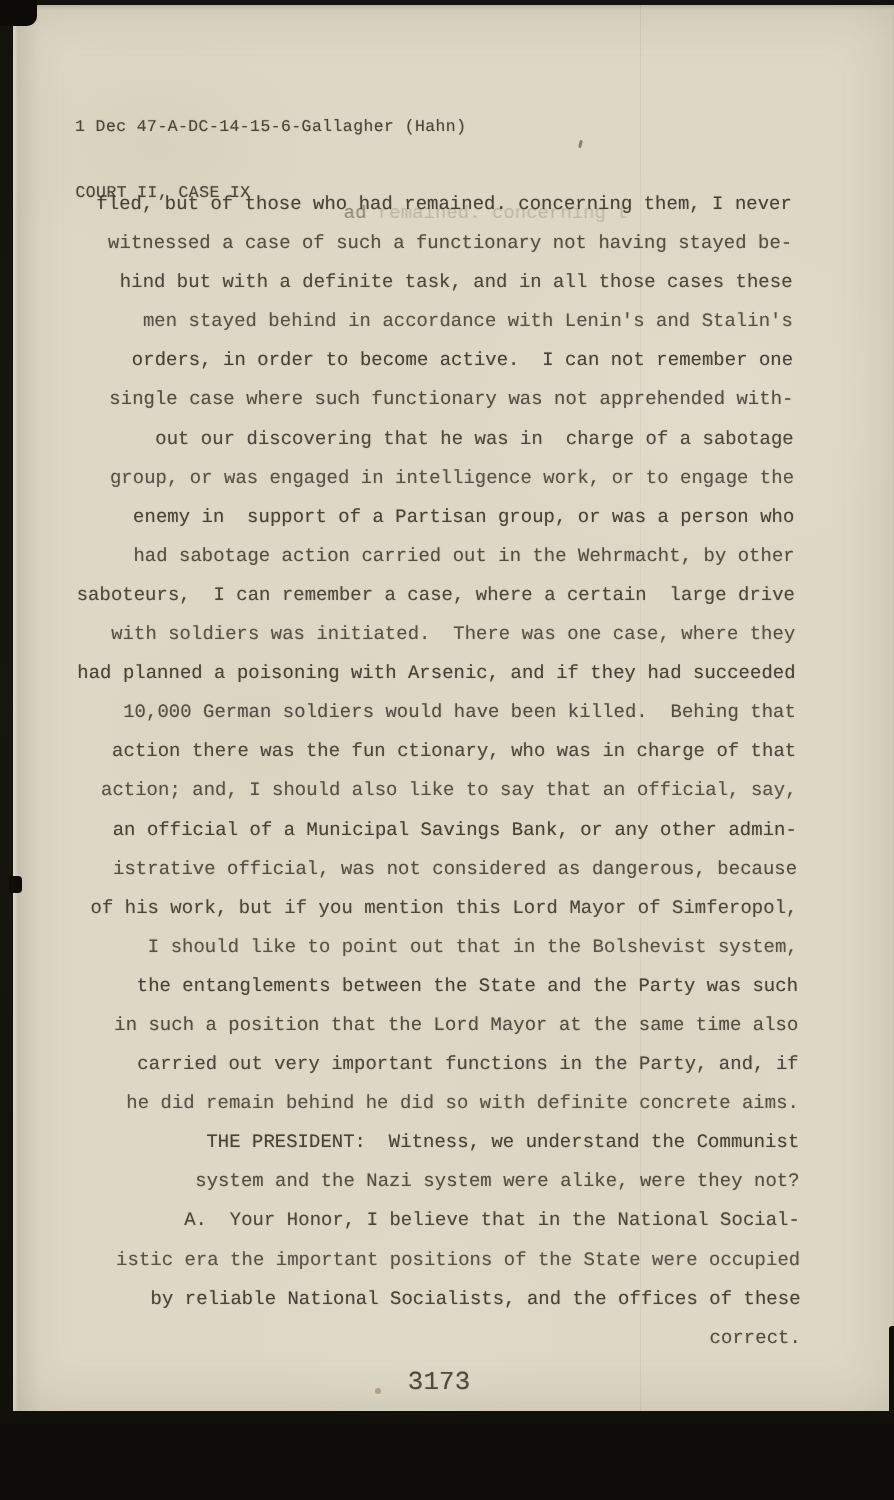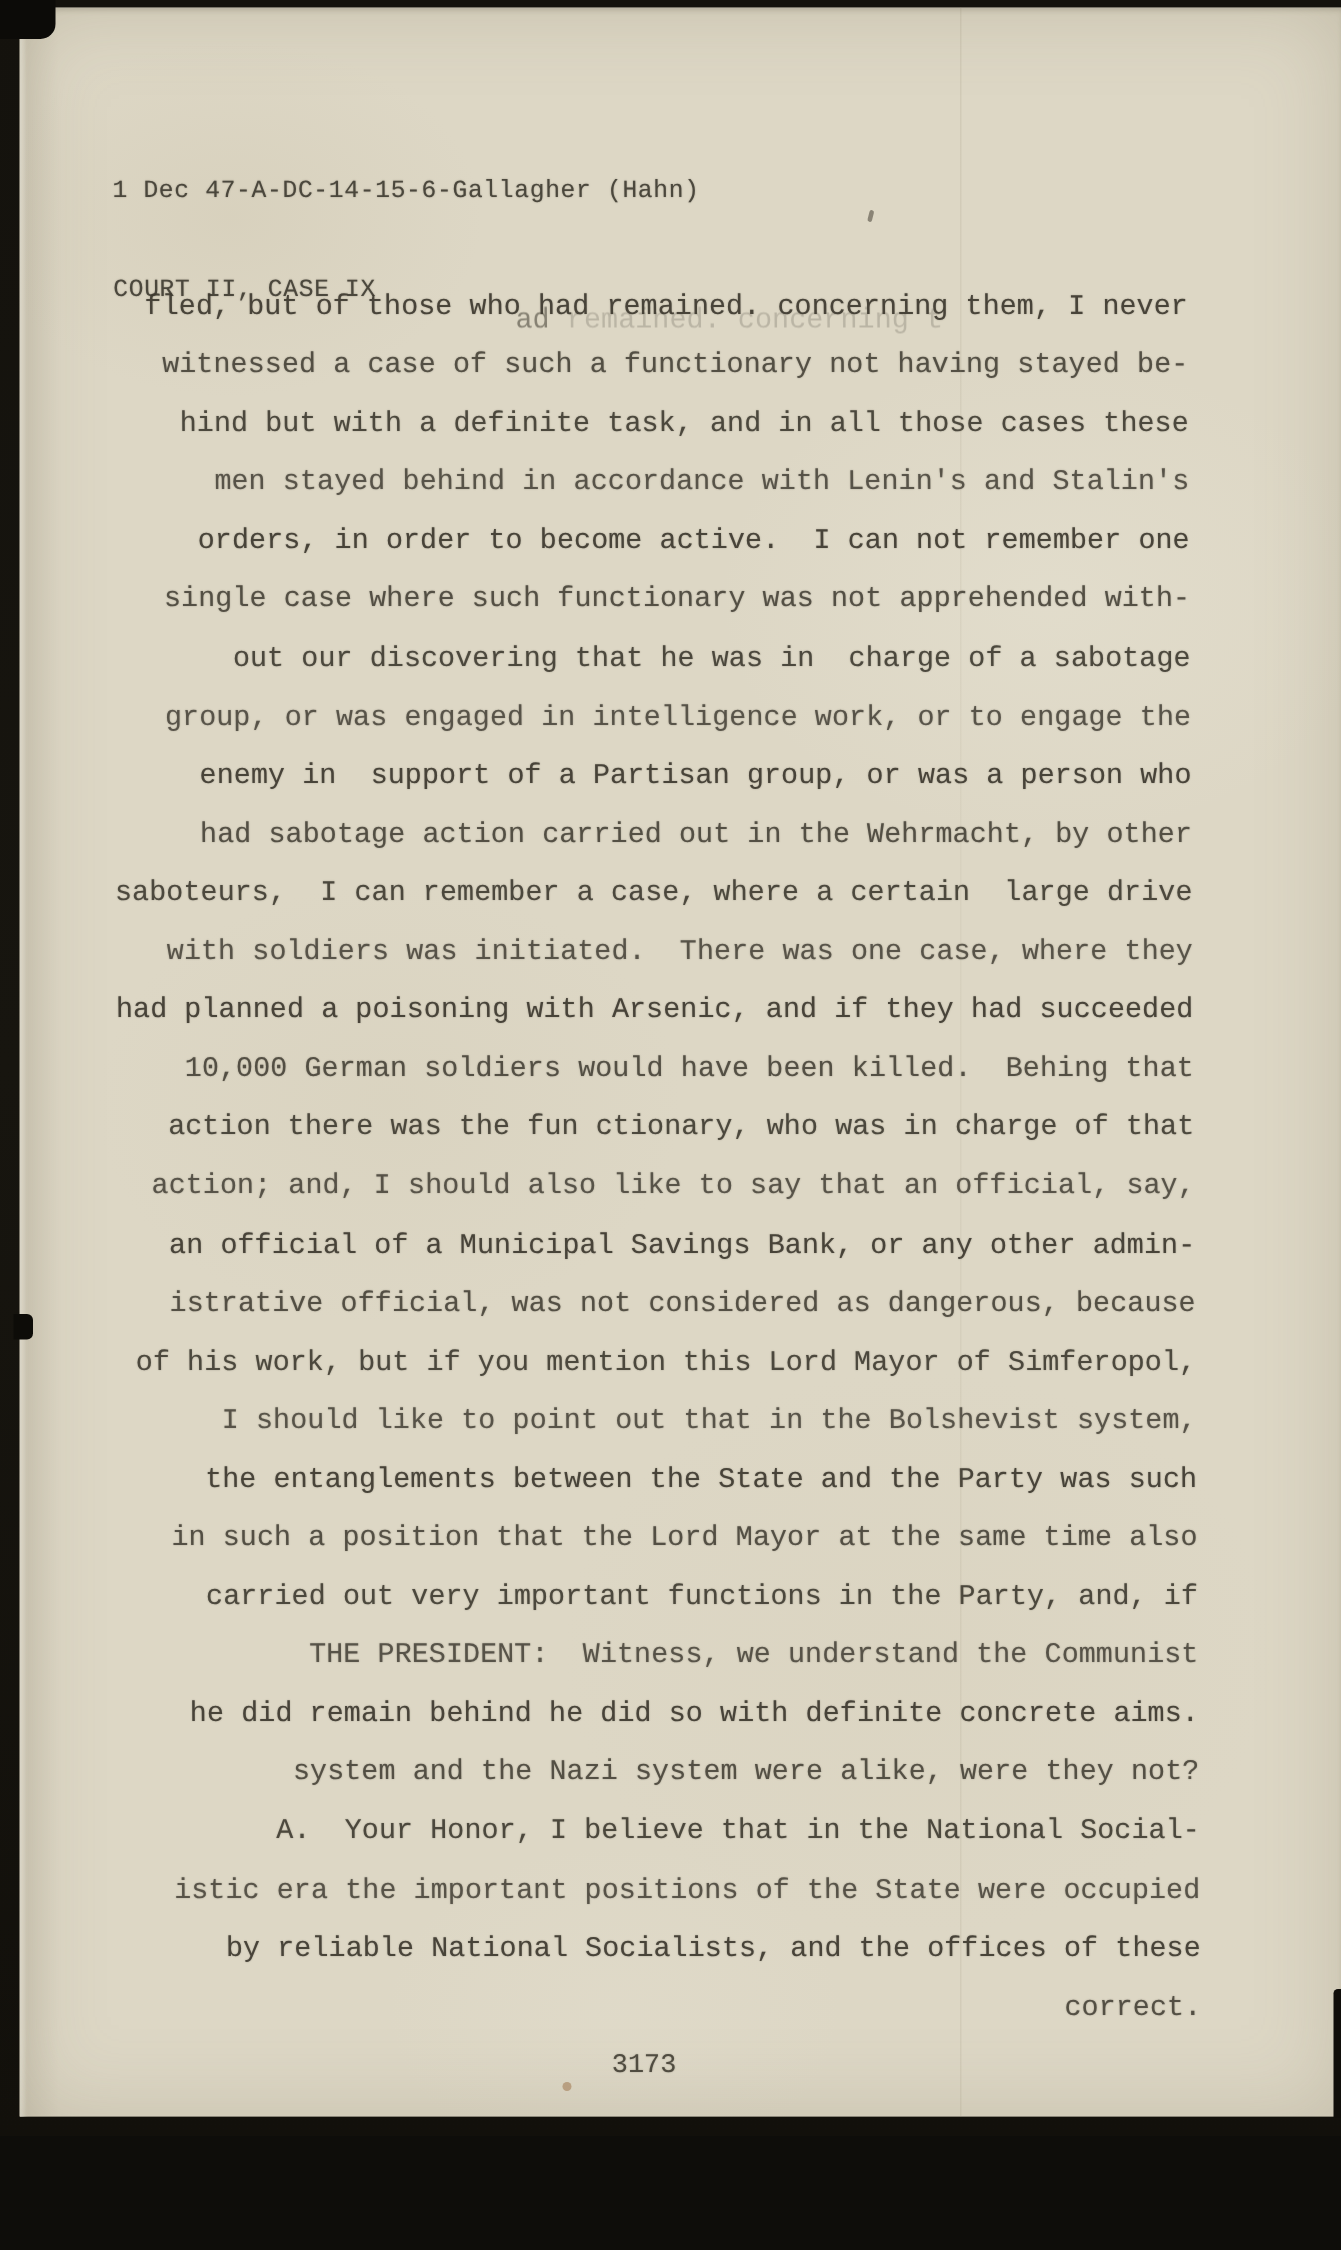--- a/index.html
+++ b/index.html
@@ -46,21 +46,21 @@
   .tline:nth-child(4n+3){color:rgba(62,58,48,0.86);}
   .tline:nth-child(4n){color:rgba(62,58,48,0.74);}
   .ghost{
     position:absolute;left:329px;top:197px;
     font-size:19px;white-space:pre;filter:blur(0.4px);
   }
   .ghost .g1{color:rgba(62,58,48,0.55);}
   .ghost .g2{color:rgba(62,58,48,0.22);}
   .pagenum{
     position:absolute;left:384px;top:1362px;
-    font-size:18px;color:rgba(62,58,48,0.82);
+    font-size:26px;color:rgba(62,58,48,0.82);
     text-shadow:0 0 1px rgba(62,58,48,0.45);
     white-space:pre;
   }
   .crease{
     position:absolute;left:627px;top:0;width:1px;height:100%;
     background:linear-gradient(180deg,rgba(150,140,115,0.18),rgba(150,140,115,0.08) 40%,rgba(150,140,115,0.16));
   }
   .speck{position:absolute;}
   .s1{left:566px;top:135px;width:3px;height:8px;background:rgba(70,64,52,0.55);transform:rotate(14deg);border-radius:2px;}
   .s2{left:362px;top:1383px;width:6px;height:6px;background:rgba(158,116,76,0.55);border-radius:50%;}
@@ -104,22 +104,22 @@
           <div class="tline">10,000 German soldiers would have been killed.  Behing that</div>
           <div class="tline">action there was the fun ctionary, who was in charge of that</div>
           <div class="tline">action; and, I should also like to say that an official, say,</div>
           <div class="tline">an official of a Municipal Savings Bank, or any other admin-</div>
           <div class="tline">istrative official, was not considered as dangerous, because</div>
           <div class="tline">of his work, but if you mention this Lord Mayor of Simferopol,</div>
           <div class="tline">I should like to point out that in the Bolshevist system,</div>
           <div class="tline">the entanglements between the State and the Party was such</div>
           <div class="tline">in such a position that the Lord Mayor at the same time also</div>
           <div class="tline">carried out very important functions in the Party, and, if</div>
+          <div class="tline">he did remain behind he did so with definite concrete aims.</div>
           <div class="tline">       THE PRESIDENT:  Witness, we understand the Communist</div>
-          <div class="tline">he did remain behind he did so with definite concrete aims.</div>
           <div class="tline">system and the Nazi system were alike, were they not?</div>
           <div class="tline">       A.  Your Honor, I believe that in the National Social-</div>
           <div class="tline">istic era the important positions of the State were occupied</div>
           <div class="tline">by reliable National Socialists, and the offices of these</div>
           <div class="tline">correct.</div>
         </div>
       <div class="ghost"><span class="g1">ad</span><span class="g2"> remained. concerning t</span></div>
       <div class="pagenum">3173</div>
     </div>
     <div class="crease"></div>

